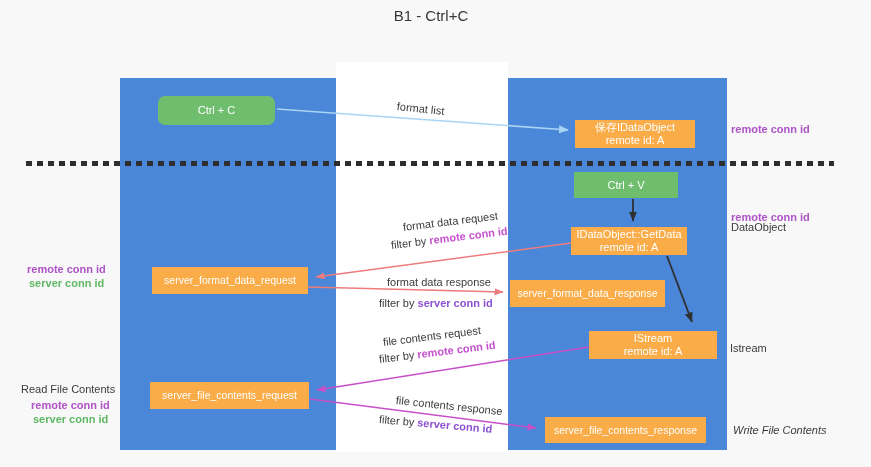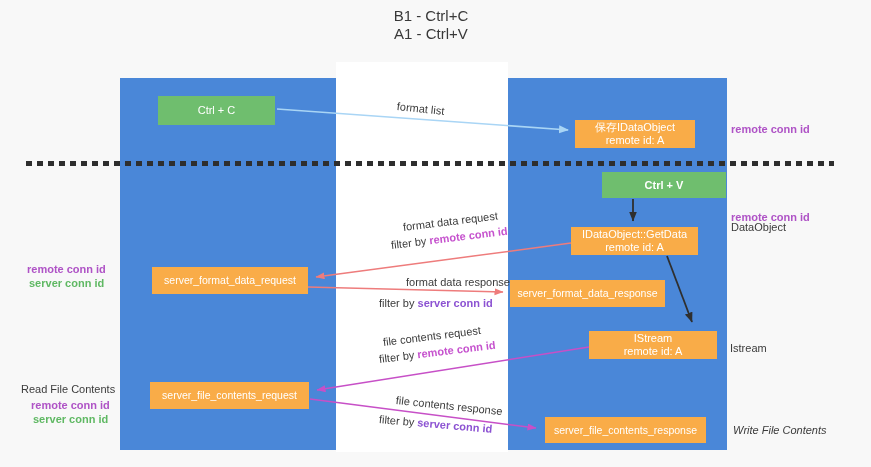--- a/index.html
+++ b/index.html
@@ -40,21 +40,20 @@
   .c-fremote{color:#C653CE;font-weight:bold;}
   .c-fserver{color:#8C52D2;font-weight:bold;}
 </style>
 </head>
 <body>
 
 <div class="stage">
 
   <div class="title">
     <div>B1 - Ctrl+C</div>
-    <div>A1 - Ctrl+V</div>
   </div>
 
   <div class="lane-header lh-b1">
     <div>B1</div>
   </div>
 
   <div class="white-band"></div>
   <div class="lane lane-b1"></div>
   <div class="lane lane-a1"></div>
 
@@ -76,34 +75,34 @@
     <line x1="26" y1="163.5" x2="834" y2="163.5" stroke="#2E2E2E" stroke-width="5" stroke-dasharray="6 5"></line>
     <line x1="277" y1="109" x2="568" y2="130" stroke="#A9D5F5" stroke-width="1.6" marker-end="url(#mBlue)"></line>
     <line x1="633" y1="199" x2="633" y2="221" stroke="#2F2F2F" stroke-width="1.8" marker-end="url(#mBlack)"></line>
     <line x1="571" y1="243" x2="316" y2="277" stroke="#EE7C7C" stroke-width="1.5" marker-end="url(#mSalmon)"></line>
     <line x1="308" y1="287" x2="503" y2="292" stroke="#EE7C7C" stroke-width="1.5" marker-end="url(#mSalmon)"></line>
     <line x1="667" y1="256" x2="692" y2="322" stroke="#2F2F2F" stroke-width="1.8" marker-end="url(#mBlack)"></line>
     <line x1="589" y1="347" x2="317" y2="390" stroke="#C750C7" stroke-width="1.5" marker-end="url(#mMagenta)"></line>
     <line x1="310" y1="399" x2="536" y2="428" stroke="#C750C7" stroke-width="1.5" marker-end="url(#mMagenta)"></line>
   </svg>
 
-  <div class="box green" style="left:158px;top:96px;width:117px;height:29px;">
+  <div class="box green" style="left:158px;top:96px;width:117px;height:29px;border-radius:7px;">
     <div>Ctrl + C</div>
   </div>
 
   <div class="box orange" style="left:575px;top:120px;width:120px;height:28px;">
     <div>保存IDataObject</div>
     <div>remote id: A</div>
   </div>
 
-  <div class="box green" style="left:602px;top:172px;width:124px;height:26px;font-weight:bold;">
+  <div class="box green" style="left:574px;top:172px;width:104px;height:26px;">
     <div>Ctrl + V</div>
   </div>
 
-  <div class="box orange" style="left:571px;top:227px;width:127px;height:28px;">
+  <div class="box orange" style="left:571px;top:227px;width:116px;height:28px;">
     <div>IDataObject::GetData</div>
     <div>remote id: A</div>
   </div>
 
   <div class="box orange small-label" style="left:510px;top:280px;width:155px;height:27px;">
     <div>server_format_data_response</div>
   </div>
 
   <div class="box orange small-label" style="left:152px;top:267px;width:156px;height:27px;">
     <div>server_format_data_request</div>
@@ -122,21 +121,21 @@
     <div>server_file_contents_request</div>
   </div>
 
   <div class="alabel rot-p6" style="left:397px;top:100px;">format list</div>
 
   <div class="alabel rot-n7" style="left:403px;top:221px;">format data request</div>
   <div class="alabel rot-n7" style="left:391px;top:239px;">
     <span>filter by </span><span class="c-fremote">remote conn id</span>
   </div>
 
-  <div class="alabel" style="left:387px;top:276px;margin-left:19px;">format data response</div>
+  <div class="alabel" style="left:387px;top:276px;">format data response</div>
   <div class="alabel" style="left:379px;top:297px;">
     <span>filter by </span><span class="c-fserver">server conn id</span>
   </div>
 
   <div class="alabel rot-n7" style="left:383px;top:336px;">file contents request</div>
   <div class="alabel rot-n7" style="left:379px;top:353px;">
     <span>filter by </span><span class="c-fremote">remote conn id</span>
   </div>
 
   <div class="alabel rot-p6" style="left:396px;top:394px;">file contents response</div>

